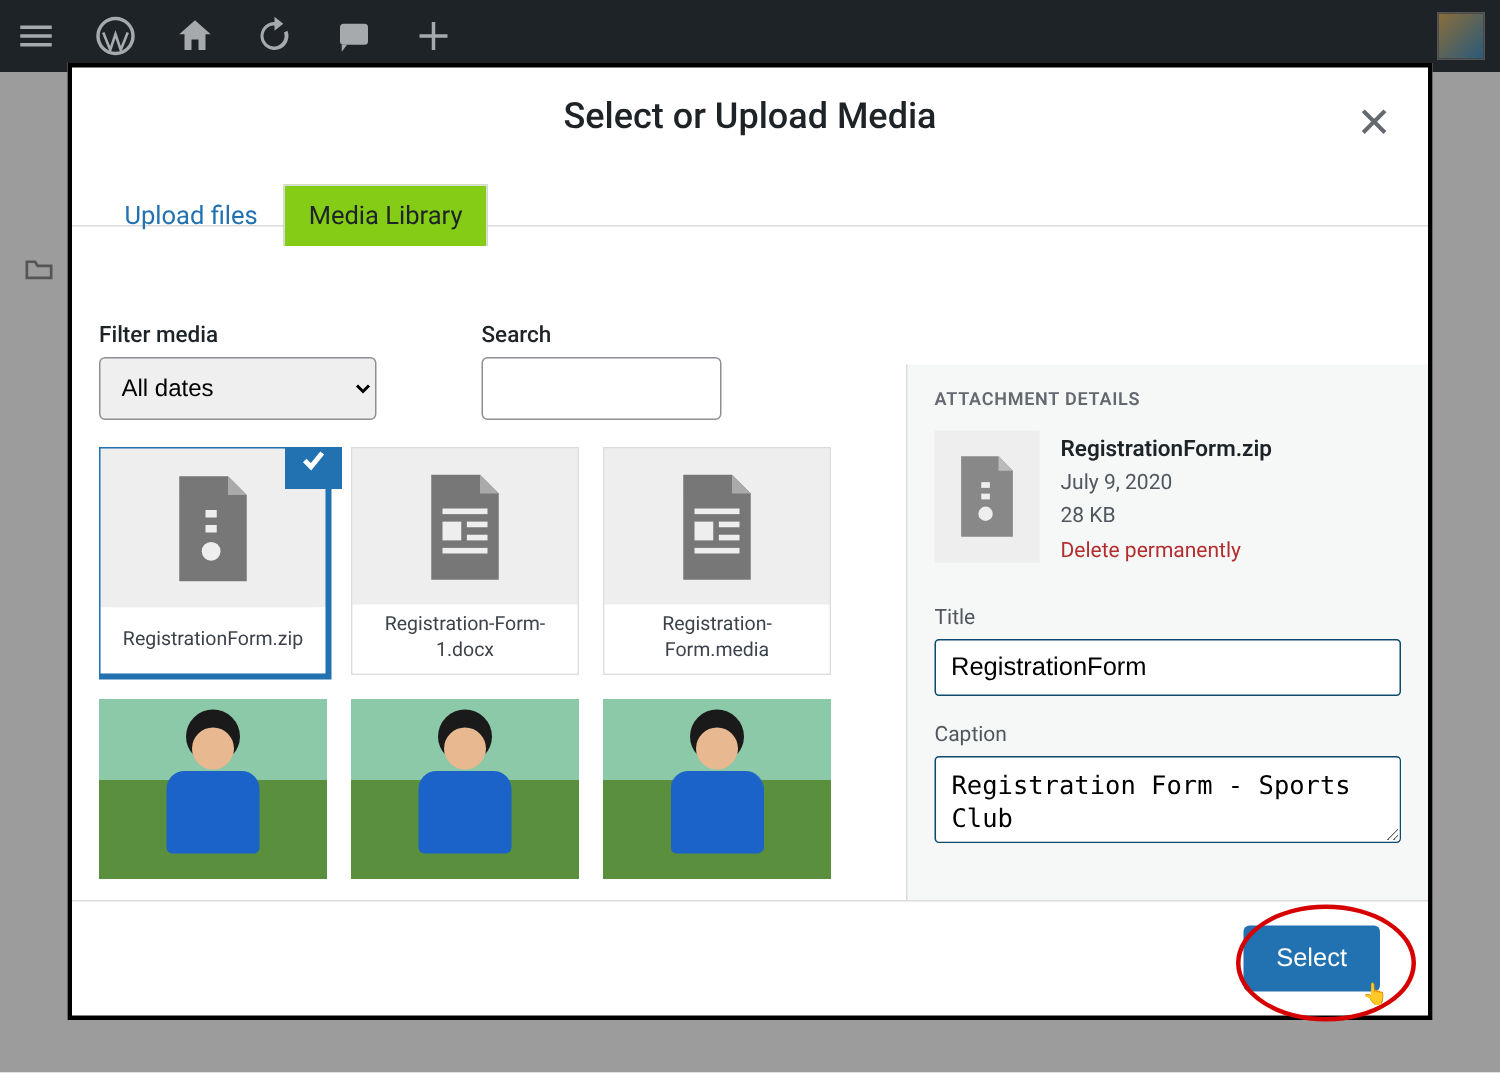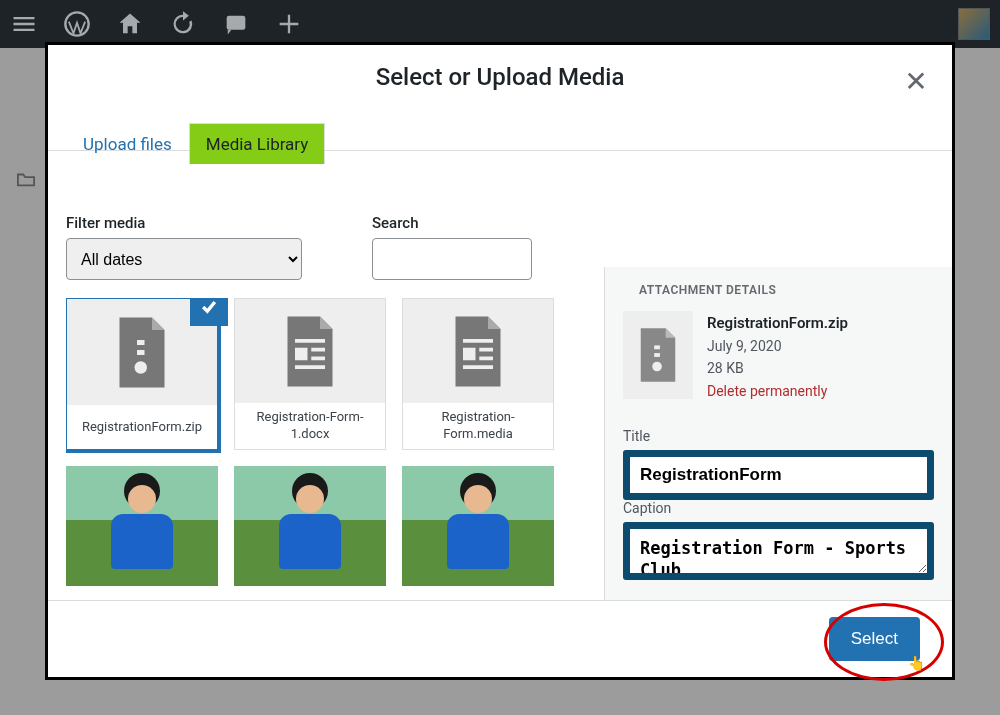--- a/index.html
+++ b/index.html
@@ -61,21 +61,21 @@
   .left-panel { flex: 1; padding: 14px 18px; display: flex; flex-direction: column; }
   .filter-row { display: flex; gap: 70px; margin-bottom: 18px; }
   .filter-group label { font-size: 15px; color: #1d2327; display: block; margin-bottom: 6px; font-weight: 500;}
   .filter-group select, .filter-group input {
     font-size: 16px;
     padding: 6px 10px;
     border: 1px solid #8c8f94;
     border-radius: 4px;
     height: 42px;
   }
-  .filter-group select { width: 236px; }
+  .filter-group select { width: 185px; }
   .filter-group input { width: 160px; }
   .media-grid {
     flex: 1;
     overflow-y: auto;
     display: grid;
     grid-template-columns: repeat(3, 152px);
     gap: 16px;
     align-content: start;
     padding-right: 8px;
   }
@@ -154,38 +154,36 @@
     border-left: 1px solid #dcdcde;
     padding: 16px 18px;
     overflow-y: auto;
   }
   .sidebar h3 {
     font-size: 12px;
     letter-spacing: 0.5px;
     color: #646970;
     font-weight: 600;
     margin-bottom: 14px;
-    margin-left: 16px;
   }
   .attach-head { display: flex; gap: 14px; margin-bottom: 26px; }
   .attach-thumb { width: 70px; height: 88px; background: #eee; display:flex;align-items:center;justify-content:center;}
   .attach-thumb svg { width: 46px; height: 58px; fill:#777;}
   .attach-meta { font-size: 14px; line-height: 1.6; color: #50575e;}
   .attach-meta .name { font-weight: 600; color: #1d2327; font-size: 15px;}
   .delete-link { color: #b32d2e; cursor: pointer; }
-  .field-group { }
+  .field-group { margin-bottom: 18px; }
   .field-group label { display: block; font-size: 14px; color: #50575e; margin-bottom: 6px; }
   .field-group input, .field-group textarea {
     width: 100%;
     font-size: 17px;
     padding: 8px 10px;
-    border: 7px solid #0c4a6e;
+    border: 1px solid #0c4a6e;
     border-radius: 3px;
     background: #fff;
-    font-weight: bold;
   }
   .field-group textarea { resize: vertical; height: 58px; line-height:1.3;}
   .modal-footer {
     border-top: 1px solid #dcdcde;
     padding: 16px 32px;
     display: flex;
     justify-content: flex-end;
     position: relative;
   }
   .select-btn {

